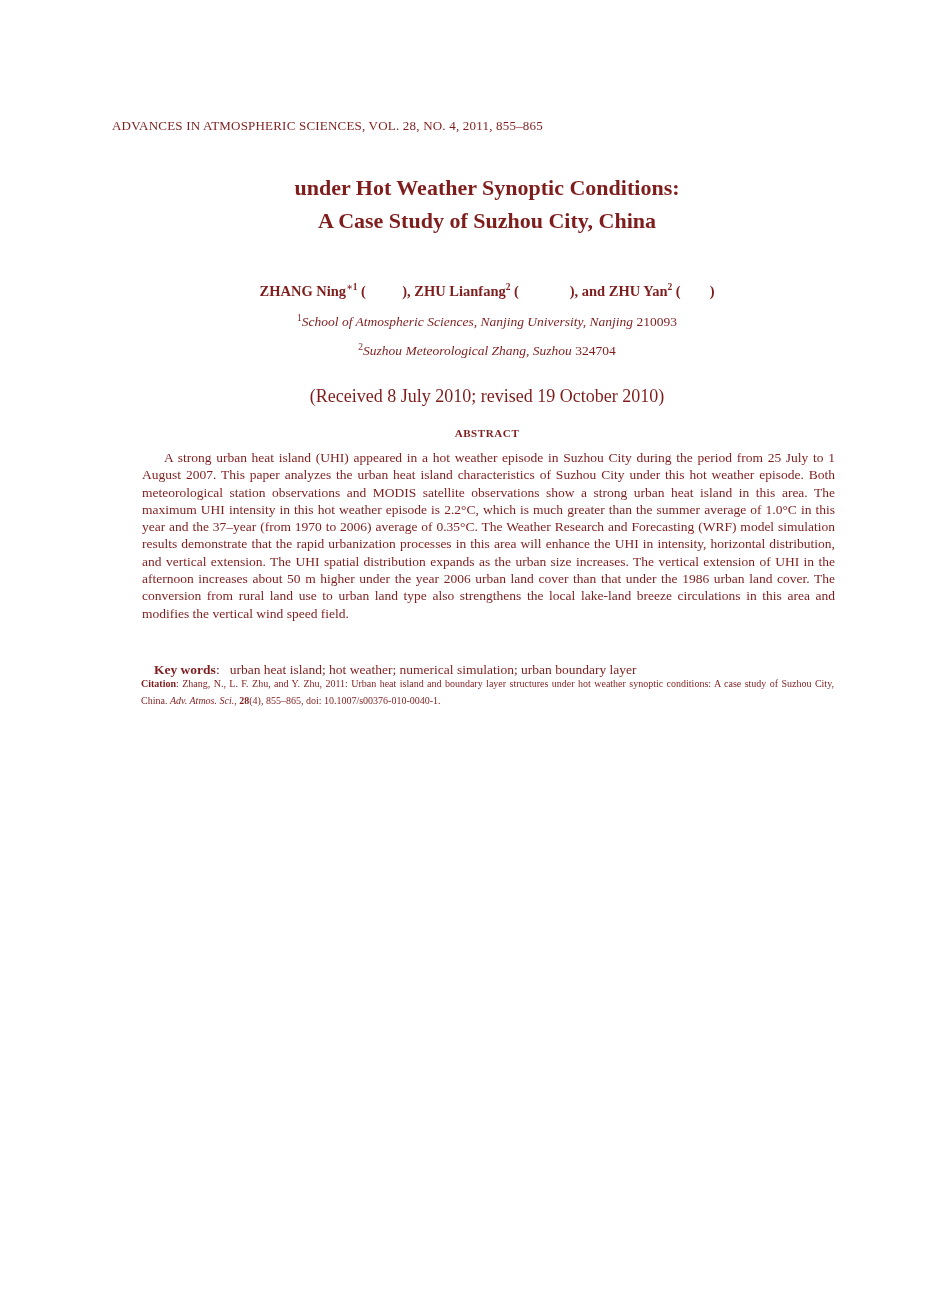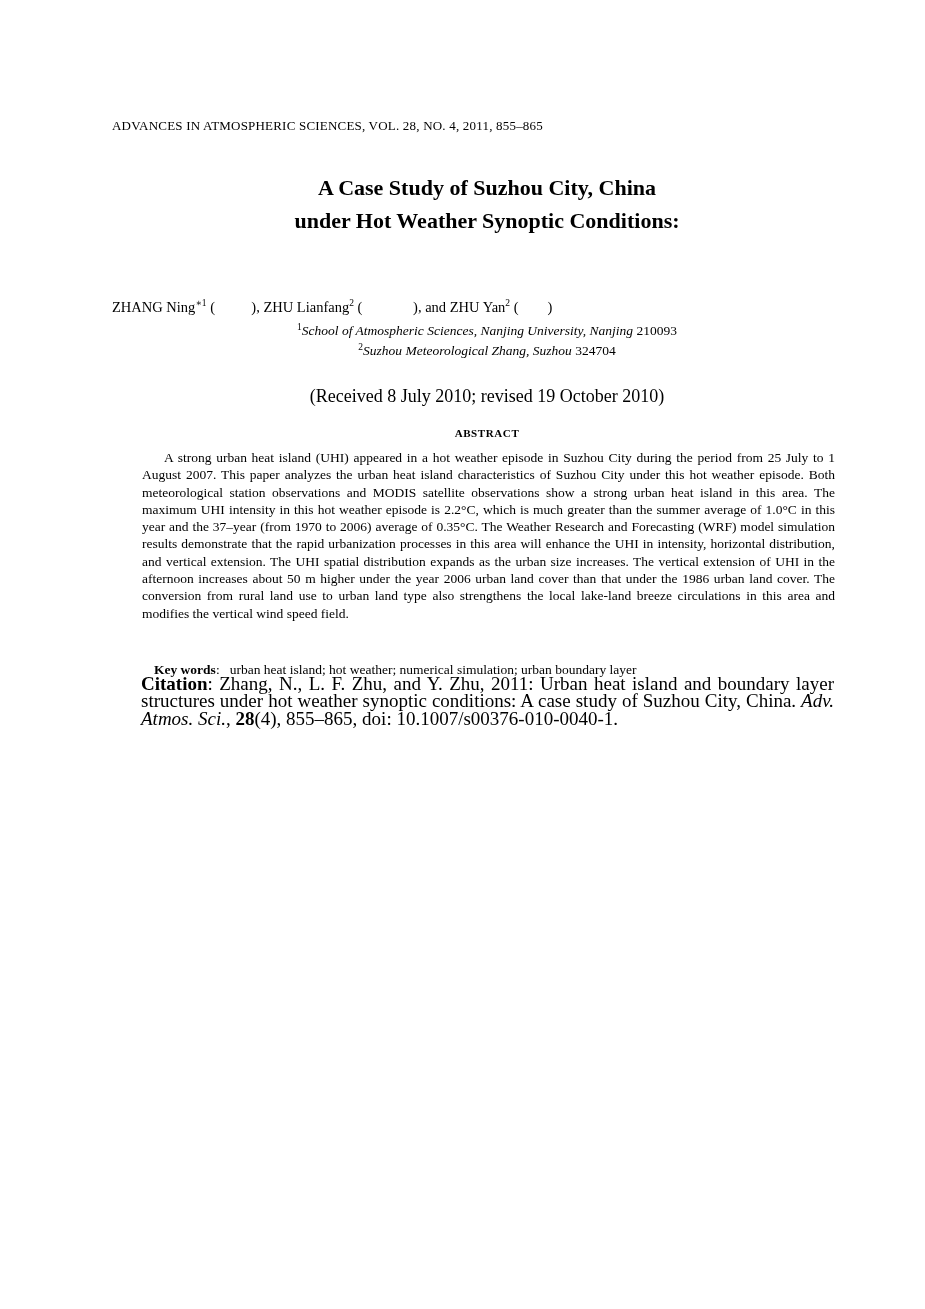--- a/index.html
+++ b/index.html
@@ -2,21 +2,21 @@
 <html><head>
 <meta charset="utf-8">
 <style>
   html, body { margin: 0; padding: 0; }
   body { background: #ffffff; }
   .page {
     position: relative;
     width: 925px;
     height: 1309px;
     background: #ffffff;
-    color: #000000;
+    color: #7f1d1d;
     font-family: "Liberation Serif", "DejaVu Serif", serif;
     overflow: hidden;
   }
   .content {
     position: absolute;
     left: 112px;
     top: 0;
     width: 750px;
     height: 100%;
   }
@@ -32,37 +32,39 @@
     position: absolute;
     top: 171px;
     width: 100%;
     text-align: center;
     font-weight: bold;
     font-size: 22px;
     line-height: 33px;
   }
   .authors {
     position: absolute;
-    top: 299px;
+    top: 283px;
     width: 100%;
+    text-align: center;
     font-size: 14.5px;
     white-space: nowrap;
+    font-weight: bold;
   }
   .authors sup, .affil sup {
     font-size: 9.5px;
     vertical-align: super;
     line-height: 0;
   }
   .affil {
     position: absolute;
     width: 100%;
     text-align: center;
     font-size: 13.5px;
   }
-  .affil-1 { top: 323px; }
+  .affil-1 { top: 314px; }
   .affil-2 { top: 343px; }
   .affil .it { font-style: italic; }
   .received {
     position: absolute;
     top: 386px;
     width: 100%;
     text-align: center;
     font-size: 18px;
   }
   .abstract-head {
@@ -93,38 +95,38 @@
     margin: 13px;
     font-size: 13.5px;
     line-height: 17.3px;
   }
   .citation {
     position: absolute;
     top: 675px;
     left: 29px;
     width: 693px;
     margin: 0;
-    font-size: 19px;
+    font-size: 10px;
     line-height: 17.3px;
     text-align: justify;
   }
   .bold { font-weight: bold; }
   .italic { font-style: italic; }
 </style>
 </head>
 <body>
 
 <div class="page">
   <div class="content">
 
     <div class="journal-header">ADVANCES IN ATMOSPHERIC SCIENCES, VOL. 28, NO. 4, 2011, 855–865</div>
 
     <div class="title">
+      <div>under Hot Weather Synoptic Conditions:</div>
       <div>A Case Study of Suzhou City, China</div>
-      <div>under Hot Weather Synoptic Conditions:</div>
     </div>
 
     <div class="authors"><span>ZHANG Ning</span><sup>∗1</sup><span> (   ), </span><span>ZHU Lianfang</span><sup>2</sup><span> (    ), and </span><span>ZHU Yan</span><sup>2</sup><span> (  )</span></div>
 
     <div class="affil affil-1"><sup>1</sup><span class="it">School of Atmospheric Sciences, Nanjing University, Nanjing </span><span>210093</span></div>
 
     <div class="affil affil-2"><sup>2</sup><span class="it">Suzhou Meteorological Zhang, Suzhou </span><span>324704</span></div>
 
     <div class="received">(Received 8 July 2010; revised 19 October 2010)</div>
 

